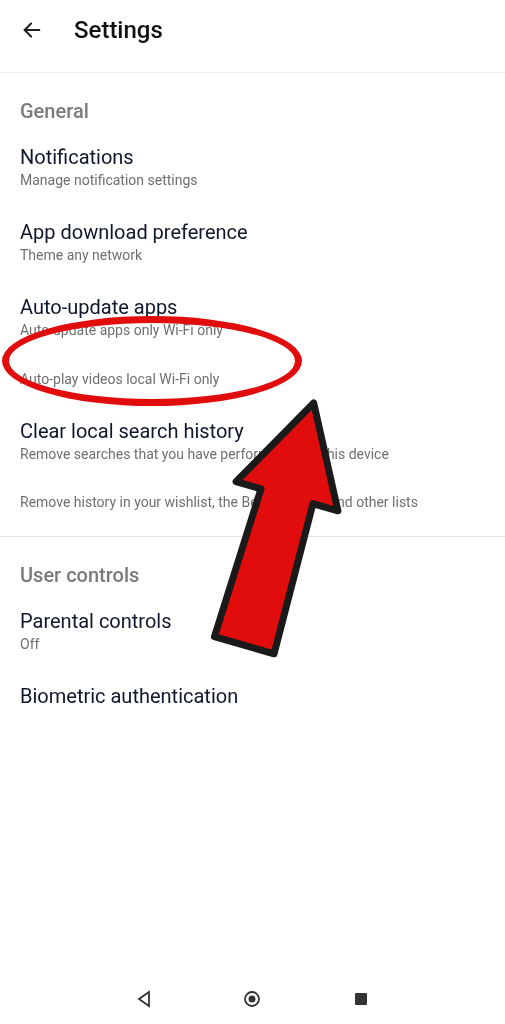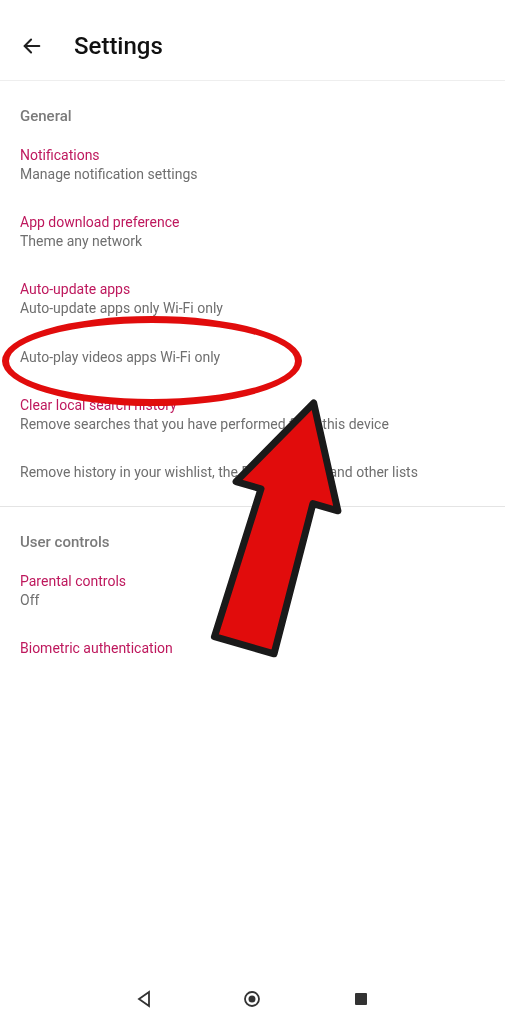--- a/index.html
+++ b/index.html
@@ -8,49 +8,48 @@
       height: 1024px;
       font-family: Roboto, Arial, sans-serif;
       background: #fff;
       color: #202124;
       position: relative;
       overflow: hidden;
     }
     .header {
       display: flex;
       align-items: flex-start;
-      padding: 16px 18px 20px 18px;
+      padding: 16px 18px 28px 18px;
       border-bottom: 1px solid #eee;
-      margin-top: 16px;
     }
     .back-btn {
       width: 28px; height: 28px;
       display: flex; align-items: center; justify-content: center;
       margin-right: 28px;
       cursor: pointer;
     }
     .back-btn svg { width: 22px; height: 22px; }
     .page-title {
       font-size: 24px;
       font-weight: 500;
       color: #111;
     }
     .section-header {
       padding: 26px 32px 8px 20px;
-      font-size: 15px;
+      font-size: 20px;
       color: #7a7a7a;
       font-weight: 500;
     }
     .setting-item {
       padding: 14px 20px 16px 20px;
       cursor: pointer;
     }
     .setting-title {
-      font-size: 14px;
-      color: #be185d;
+      font-size: 20px;
+      color: #0f172a;
       font-weight: 400;
       margin-bottom: 2px;
     }
     .setting-subtitle {
       font-size: 14px;
       color: #6f6f6f;
       line-height: 1.35;
     }
     .divider {
       height: 1px;
@@ -125,21 +124,21 @@
     <div class="setting-title">App download preference</div>
     <div class="setting-subtitle">Theme any network</div>
   </div>
 
   <div class="setting-item">
     <div class="setting-title">Auto-update apps</div>
     <div class="setting-subtitle">Auto-update apps only Wi-Fi only</div>
   </div>
 
   <div class="setting-item">
-    <div class="setting-subtitle">Auto-play videos apps Wi-Fi only</div>
+    <div class="setting-subtitle">Auto-play videos local Wi-Fi only</div>
   </div>
 
 
   <div class="setting-item">
     <div class="setting-title">Clear local search history</div>
     <div class="setting-subtitle">Remove searches that you have performed from this device</div>
   </div>
 
   <div class="setting-item">
     <div class="setting-subtitle">Remove history in your wishlist, the Beta program and other lists</div>

